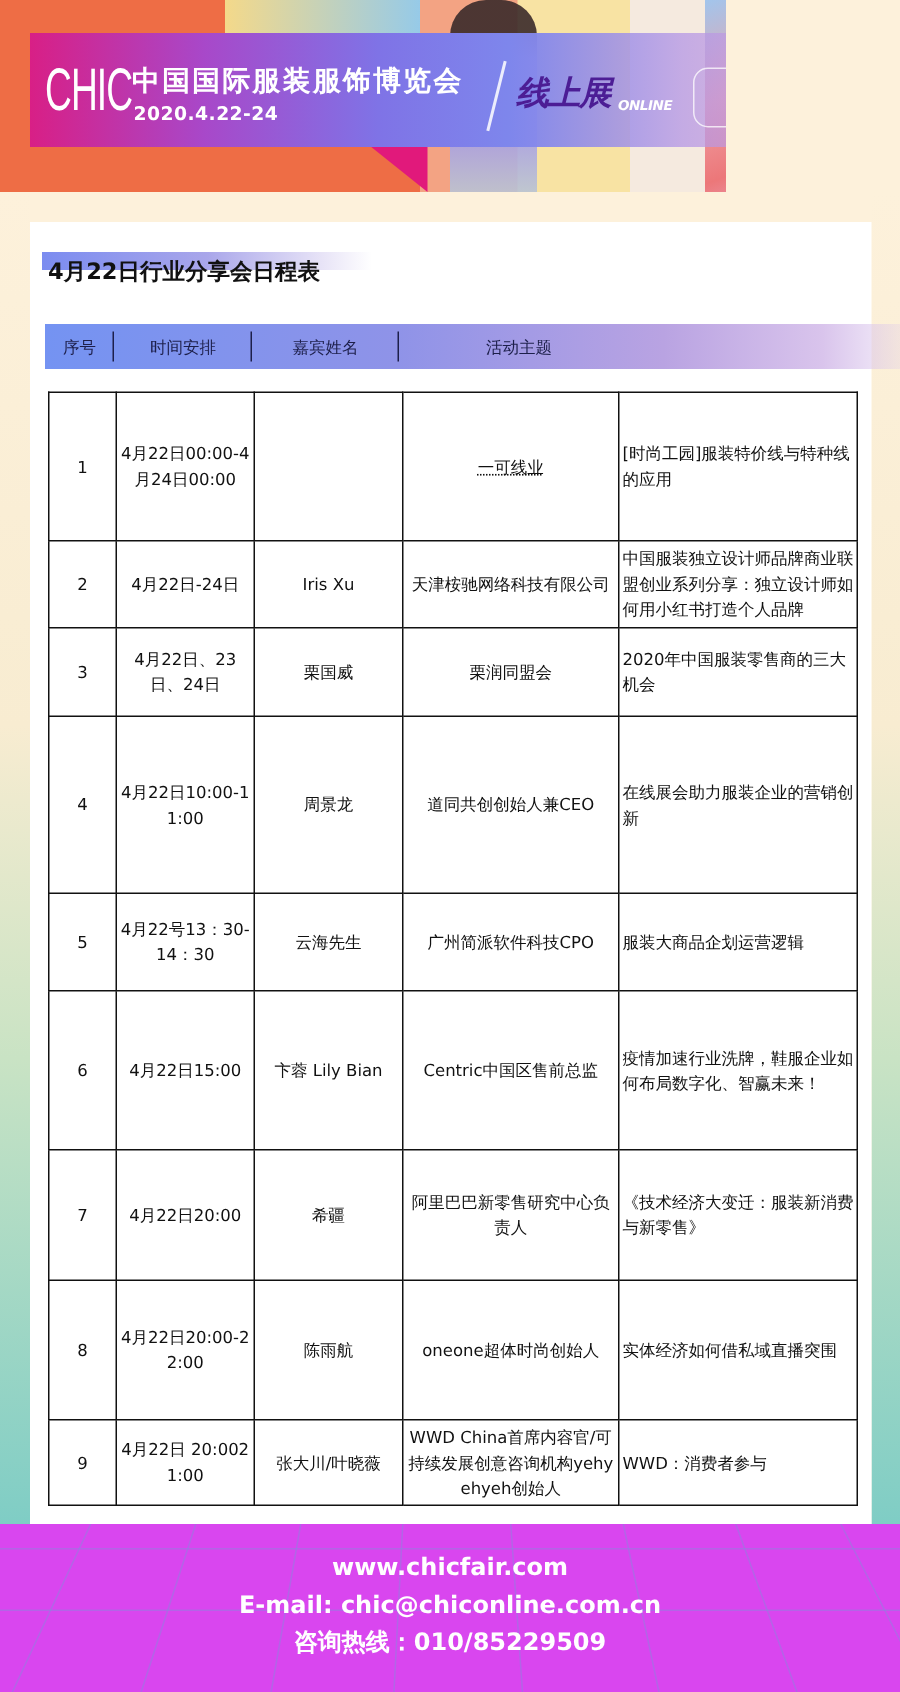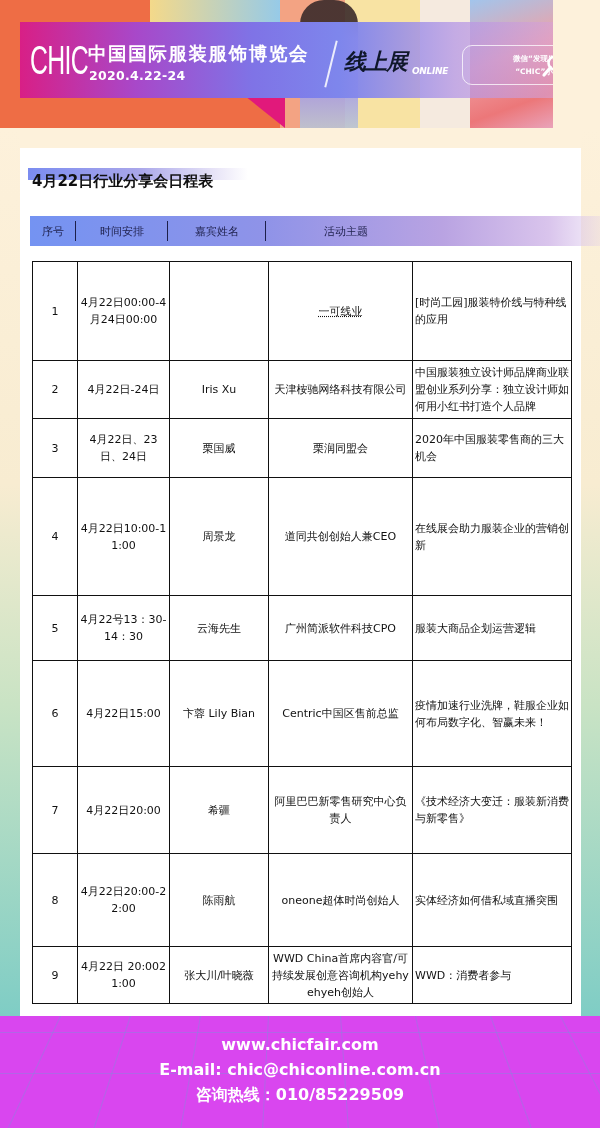--- a/index.html
+++ b/index.html
@@ -1,34 +1,34 @@
 <!DOCTYPE html>
 <html><head>
 <meta charset="utf-8">
 <style>
   * { box-sizing: border-box; margin: 0; padding: 0; }
   html, body { width: 600px; height: 1128px; overflow: hidden; }
   body { font-family: "DejaVu Sans", "Liberation Sans", sans-serif; background: #fdf1db; position: relative; }
 
   
-  .banner { position: absolute; left: 0; top: 0; width: 553px; height: 128px; background: #ee6d45; overflow: hidden; text-align: right; }
+  .banner { position: absolute; left: 0; top: 0; width: 484px; height: 128px; background: #ee6d45; overflow: hidden; text-align: right; }
   .banner .deco-sky { position: absolute; left: 150px; top: 0; width: 140px; height: 25px; background: linear-gradient(90deg,#f4d98a,#8fc9ef); }
   .banner .deco-peach { position: absolute; left: 280px; top: 0; width: 90px; height: 128px; background: #f3a383; }
   .banner .deco-yellow { position: absolute; left: 345px; top: 0; width: 75px; height: 128px; background: #f8e3a3; }
   .banner .deco-building { position: absolute; left: 420px; top: 0; width: 80px; height: 128px; background: #f5eadf; }
   .banner .deco-pink { position: absolute; left: 470px; top: 0; width: 130px; height: 128px; background: linear-gradient(160deg,#a2c5ec 0%,#f0a0a4 40%,#ec7779 70%,#e8b8d9 100%); }
   .banner .deco-mag { position: absolute; left: 245px; top: 96px; width: 0; height: 0; border-top: 32px solid #e1197b; border-left: 40px solid transparent; }
   .banner .deco-figure { position: absolute; left: 300px; top: 0; width: 58px; height: 128px; background: linear-gradient(180deg,#3a2a2a 0%,#3a2a2a 18%,#9c93de 30%,#a59de6 70%,#b9c3d4 100%); border-radius: 24px 24px 0 0; opacity: .9; }
   .band { position: absolute; left: 20px; top: 22px; width: 580px; height: 76px;
           background: linear-gradient(90deg,#d81f86 0%,#a848c9 20%,#7f73e6 40%,#7e86ec 55%,rgba(180,150,230,.75) 75%,rgba(240,170,200,.55) 100%); }
   .logo { position: absolute; left: 30px; top: 40px; color: #fff; font-family: "Liberation Sans", sans-serif; font-size: 40px; letter-spacing: -1px; transform: scaleX(.62); transform-origin: left center; font-weight: 400; line-height: 40px; }
   .title-cn { position: absolute; left: 88px; top: 41px; color: #fff; font-size: 18.5px; font-weight: bold; letter-spacing: 1.6px; white-space: nowrap; }
   .title-date { position: absolute; left: 89px; top: 68px; color: #fff; font-size: 12.5px; font-weight: bold; white-space: nowrap; letter-spacing: .3px; }
   .slash { position: absolute; left: 330px; top: 40px; width: 2px; height: 48px; background: rgba(255,255,255,.85); transform: rotate(14deg); }
-  .online-cn { position: absolute; left: 344px; top: 47px; color: #0f172a; font-size: 22px; font-weight: bold; font-style: italic; white-space: nowrap; letter-spacing: -1px; }
+  .online-cn { position: absolute; left: 344px; top: 47px; color: #4c1d95; font-size: 22px; font-weight: bold; font-style: italic; white-space: nowrap; letter-spacing: -1px; }
   .online-en { position: absolute; left: 412px; top: 66px; color: #fff; font-size: 9px; font-style: italic; font-weight: bold; letter-spacing: -.3px; }
   .mini-box { position: absolute; left: 462px; top: 45px; width: 114px; height: 40px; border: 1px solid rgba(255,255,255,.75); border-radius: 10px; }
   .mini-text { position: absolute; left: 10px; top: 6px; color: #fff; font-size: 7.5px; font-weight: bold; line-height: 13px; white-space: nowrap; margin-left: 40px; }
   .mini-search { position: absolute; right: 10px; top: 8px; width: 24px; height: 24px; }
 
   
   .card { position: absolute; left: 20px; top: 148px; width: 561px; height: 868px; background: #fff; }
   .bg-side-left { position: absolute; left: 0; top: 128px; width: 20px; height: 888px; background: linear-gradient(180deg,#fdf1db 0%,#f8ecd1 40%,#c9e3c4 65%,#7fcdc5 100%); }
   .bg-side-right { position: absolute; right: 0; top: 128px; width: 19px; height: 888px; background: linear-gradient(180deg,#fdf1db 0%,#f8ecd1 40%,#c9e3c4 65%,#7fcdc5 100%); }
   .bg-top { position: absolute; left: 0; top: 128px; width: 600px; height: 20px; background: #fdf1db; }

